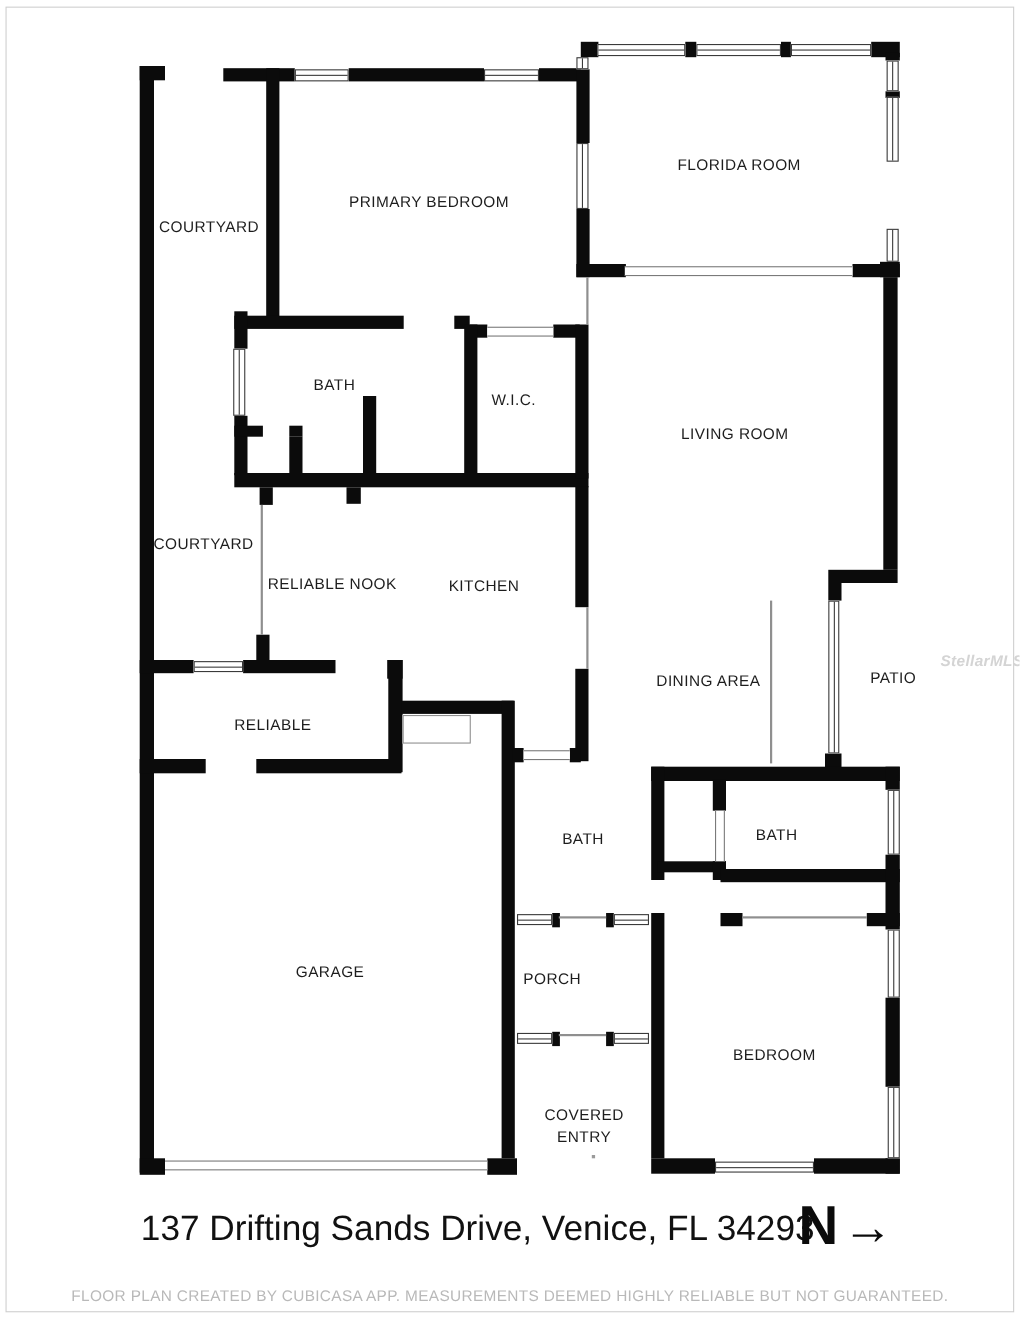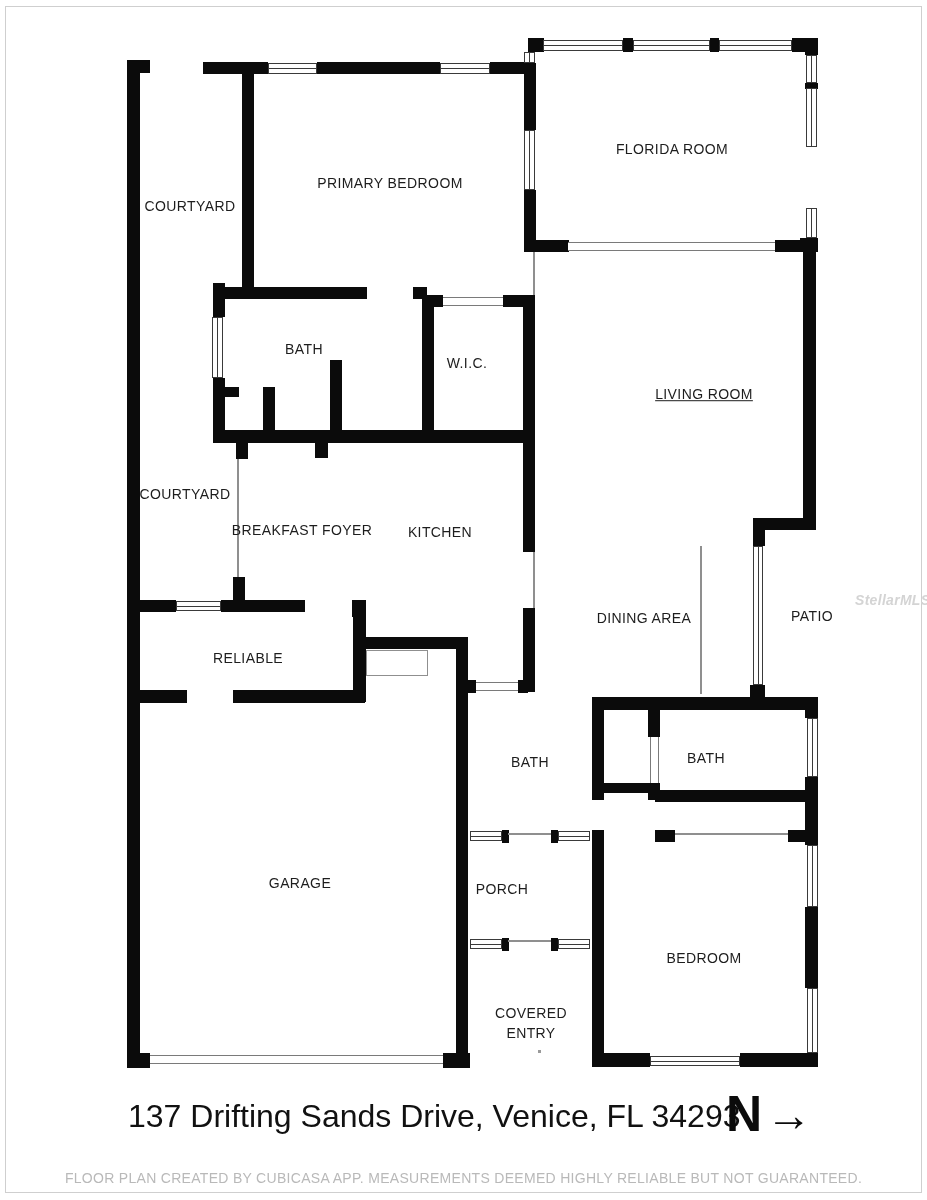--- a/index.html
+++ b/index.html
@@ -134,23 +134,23 @@
       <div class="thin" style="left: 700px; top: 546px; width: 2px; height: 148px;"></div>
       <div class="thin" style="left: 675px; top: 833px; width: 113px; height: 2px;"></div>
       <div class="thin" style="left: 508px; top: 833px; width: 43px; height: 2px;"></div>
       <div class="thin" style="left: 508px; top: 940px; width: 43px; height: 2px;"></div>
       <div class="box" style="left: 366px; top: 650px; width: 62px; height: 26px;"></div>
       <div class="room-label" style="left: 190px; top: 207px;">COURTYARD</div>
       <div class="room-label" style="left: 390px; top: 184px; text-align: center;">PRIMARY BEDROOM</div>
       <div class="room-label" style="left: 672px; top: 150px;">FLORIDA ROOM</div>
       <div class="room-label" style="left: 304px; top: 350px;">BATH</div>
       <div class="room-label" style="left: 467px; top: 364px;">W.I.C.</div>
-      <div class="room-label" style="left: 704px; top: 395px; text-decoration: underline;">LIVING ROOM</div>
+      <div class="room-label" style="left: 668px; top: 395px;">LIVING ROOM</div>
       <div class="room-label" style="left: 185px; top: 495px;">COURTYARD</div>
-      <div class="room-label" style="left: 302px; top: 531px;">BREAKFAST FOYER</div>
+      <div class="room-label" style="left: 302px; top: 531px;">RELIABLE NOOK</div>
       <div class="room-label" style="left: 440px; top: 533px;">KITCHEN</div>
       <div class="room-label" style="left: 644px; top: 619px;">DINING AREA</div>
       <div class="room-label" style="left: 812px; top: 617px;">PATIO</div>
       <div class="room-label" style="left: 248px; top: 659px;">RELIABLE</div>
       <div class="room-label" style="left: 530px; top: 763px;">BATH</div>
       <div class="room-label" style="left: 706px; top: 759px;">BATH</div>
       <div class="room-label" style="left: 300px; top: 884px;">GARAGE</div>
       <div class="room-label" style="left: 502px; top: 890px; text-align: right;">PORCH</div>
       <div class="room-label" style="left: 704px; top: 959px;">BEDROOM</div>
       <div class="room-label" style="left: 531px; top: 1024px;">COVERED

